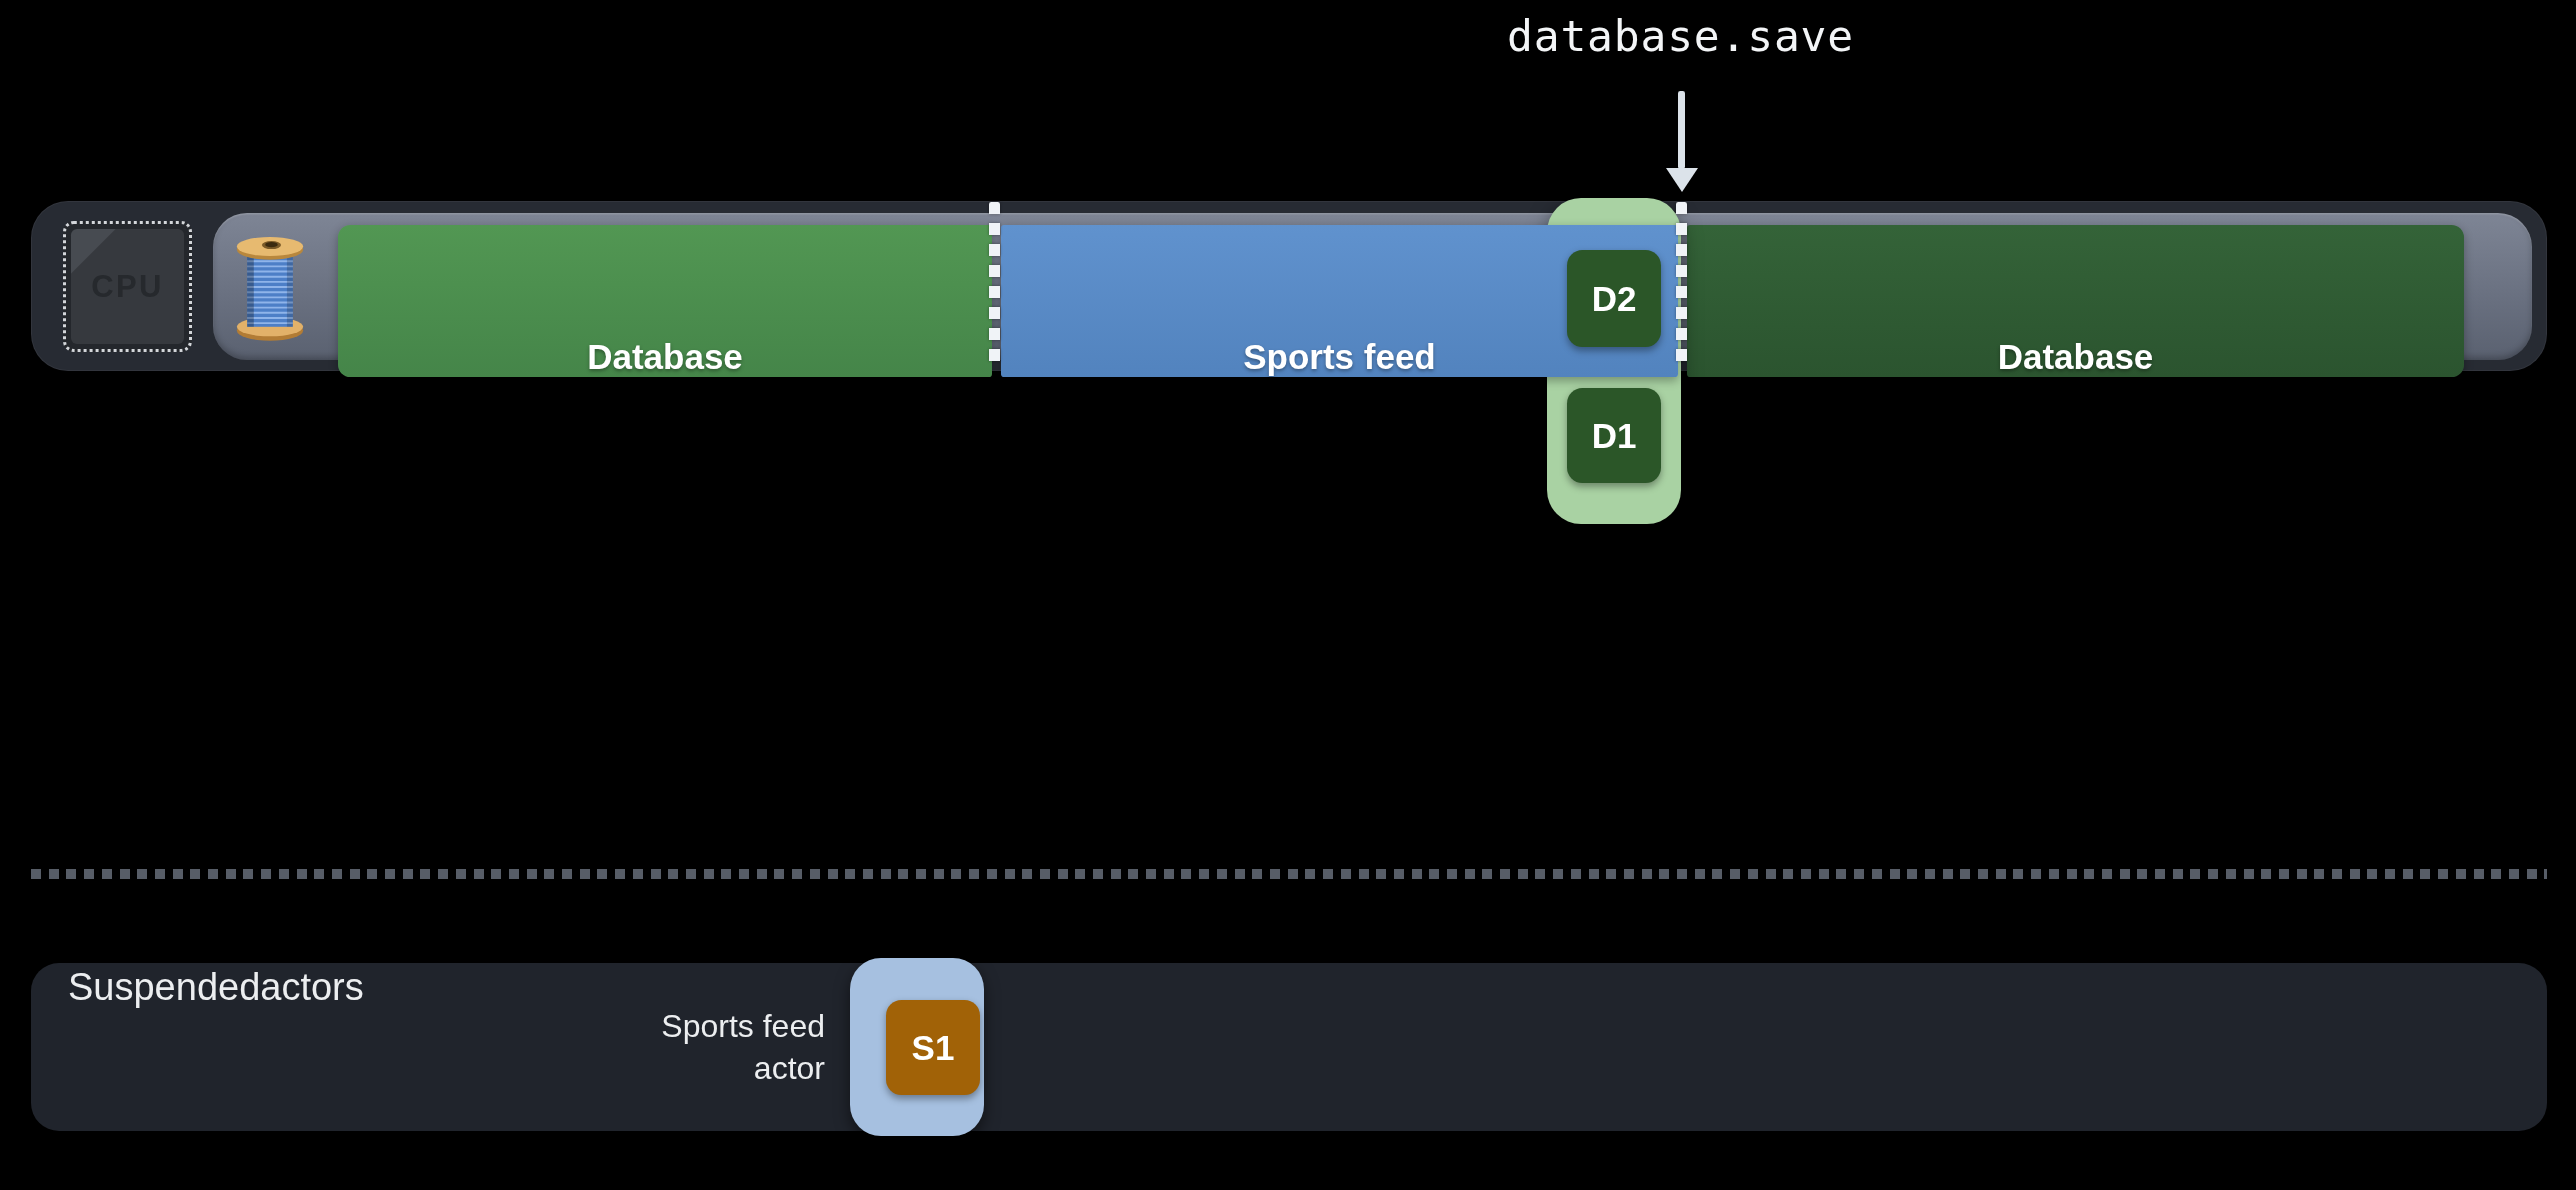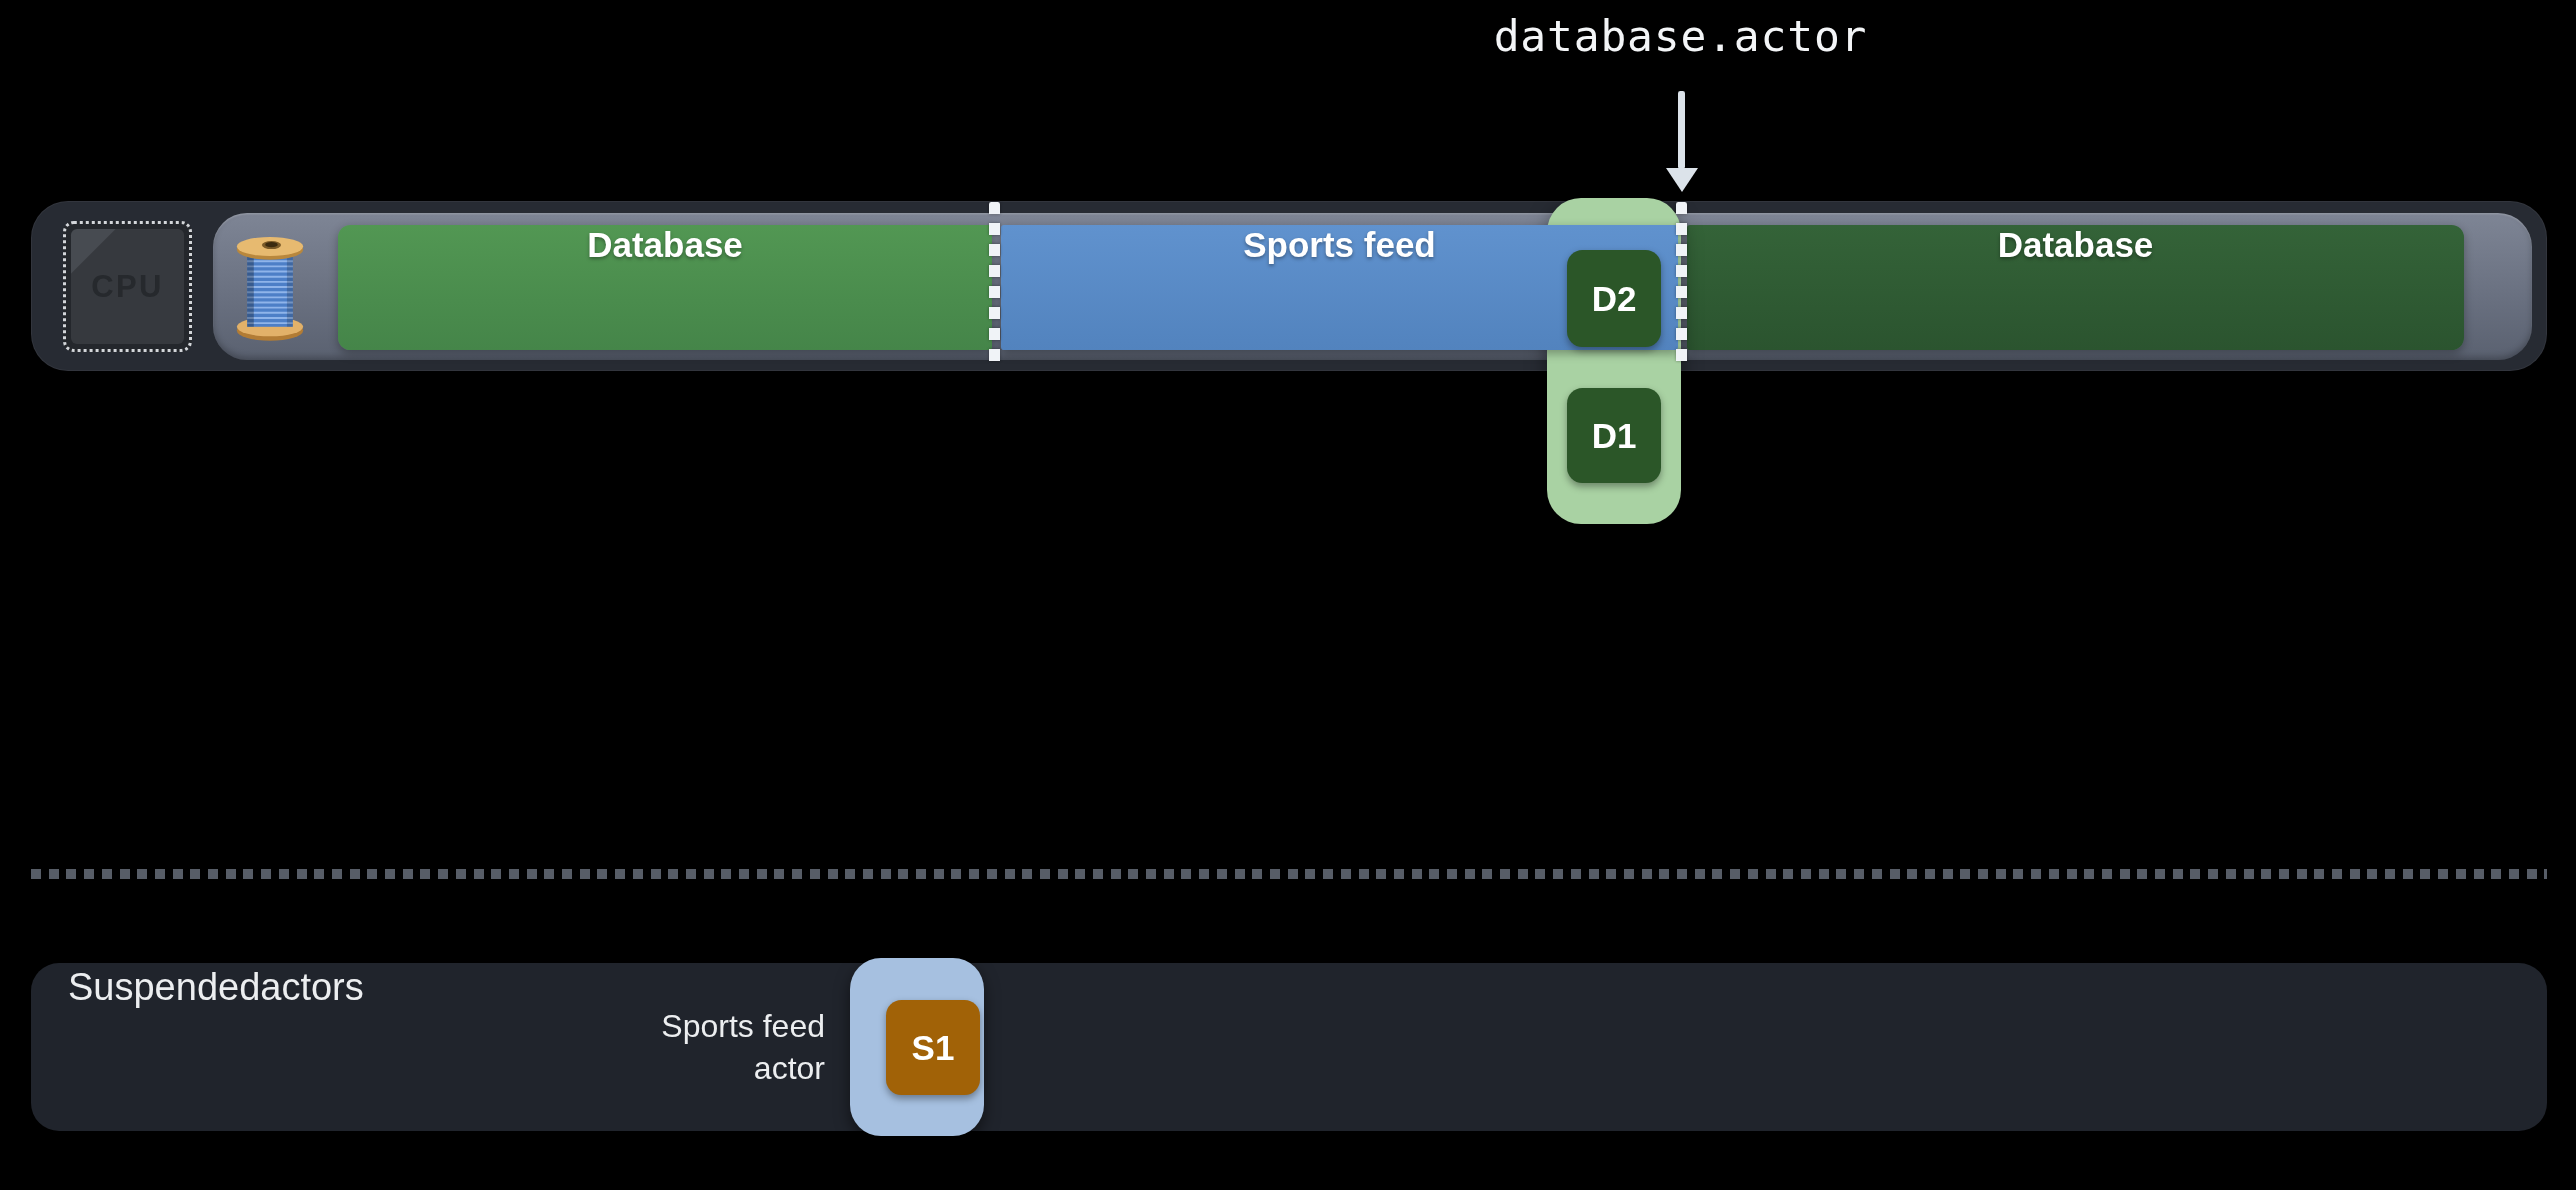--- a/index.html
+++ b/index.html
@@ -34,21 +34,21 @@
   }
   .cpu-text{font-size:31px;font-weight:700;letter-spacing:2.3px;color:#26292d;}
   .thread-track{
     position:absolute;left:213px;top:213px;width:2319px;height:147px;border-radius:34px;
     background:linear-gradient(180deg,#7e8595 0%,#6a7181 55%,#5a6170 100%);
     box-shadow:inset 0 1.5px 1.5px rgba(255,255,255,.18), inset 0 -3.1px 6.2px rgba(0,0,0,.25);
   }
   .spool{position:absolute;left:233px;top:234px;width:74px;height:109px;}
   
   .segment{
-    position:absolute;top:225px;height:125px;display:flex;align-items:flex-start;justify-content:center;
+    position:absolute;top:225px;height:152px;display:flex;align-items:flex-end;justify-content:center;
     color:#fff;font-size:35px;font-weight:700;text-shadow:0 1.5px 3.8px rgba(0,0,0,.35);
     box-shadow:0 3.8px 9.2px rgba(0,0,0,.30);
   }
   .seg-db1{left:338px;width:654px;border-radius:12.3px 3.1px 3.1px 12.3px;background:linear-gradient(180deg,#529753 0%,#458549 100%);}
   .seg-sports{left:1001px;width:677px;border-radius:3.1px;background:linear-gradient(180deg,#6092ce 0%,#5283be 100%);z-index:3;}
   .seg-db2{left:1687px;width:777px;border-radius:3.1px 12.3px 12.3px 3.1px;background:linear-gradient(180deg,#346338 0%,#2b542f 100%);}
   
   .db-pill{
     position:absolute;left:1547px;top:198px;width:134px;height:326px;border-radius:34px;
     background:#a9d2a3;box-shadow:0 7.7px 20px rgba(0,0,0,.5);z-index:2;
@@ -91,21 +91,21 @@
     position:absolute;left:850px;top:958px;width:134px;height:178px;border-radius:31px;
     background:#a6c0e0;box-shadow:0 6.2px 15.4px rgba(0,0,0,.5);
   }
   .job-s1{left:870px;top:1000px;height:95px;background:#a16207;margin-left:16px;}
 </style>
 </head>
 <body>
 
 <div class="stage">
 
-  <div class="call-label">database.actor</div>
+  <div class="call-label">database.save</div>
   <div class="arrow-shaft"></div>
   <div class="arrow-head"></div>
 
   <div class="executor"></div>
 
   <div class="cpu-chip">
     <div class="cpu-inner">
       <span class="cpu-text">CPU</span>
     </div>
   </div>

